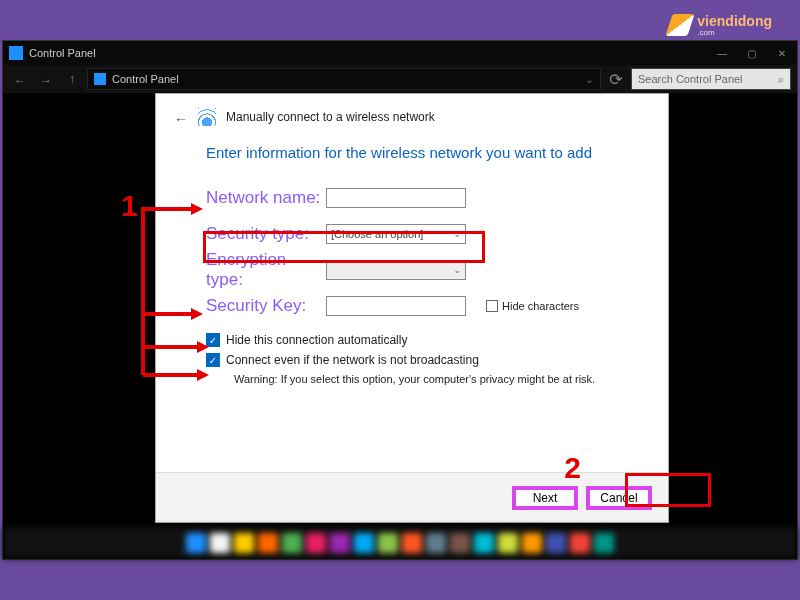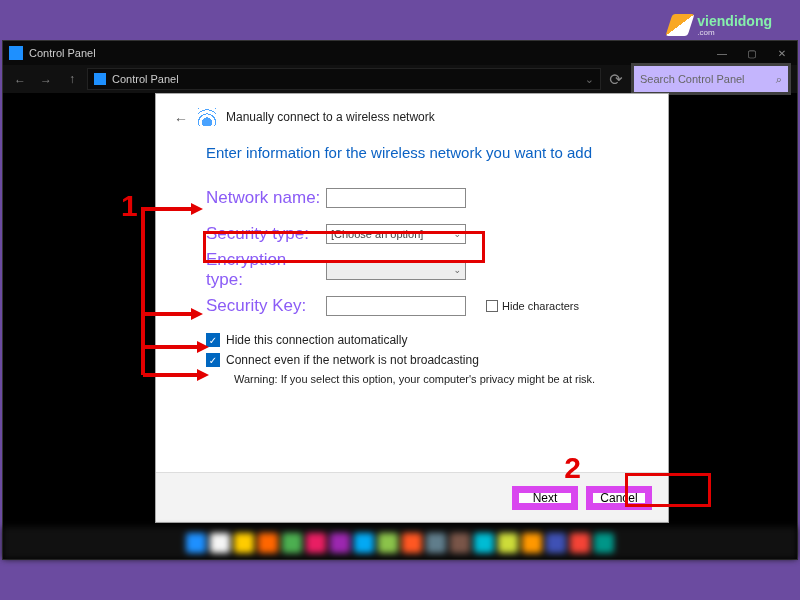--- a/index.html
+++ b/index.html
@@ -1,36 +1,36 @@
 <!DOCTYPE html>
 <html><head>
 <meta charset="utf-8">
 <style>
 * { box-sizing: border-box; margin: 0; padding: 0; font-family: "Segoe UI", Tahoma, sans-serif; }
 body { width: 800px; height: 600px; background: #6b4ba0; overflow: hidden; position: relative; }
 
 .watermark { position: absolute; top: 12px; right: 28px; display: flex; align-items: center; gap: 6px; z-index: 100; }
 .watermark-icon { width: 22px; height: 22px; background: linear-gradient(135deg, #f9a825 50%, #fff 50%); transform: skewX(-18deg); border-radius: 3px; }
-.watermark-text { color: #86efac; font-size: 14px; font-weight: 600; }
+.watermark-text { color: #fdba74; font-size: 14px; font-weight: 600; }
 .watermark-sub { color: #fff; font-size: 8px; opacity: .8; display:block; margin-top:-2px; }
 
 .outer { position: absolute; top: 40px; left: 2px; right: 2px; bottom: 40px; background: #000; border: 1px solid #333; }
 
 .titlebar { height: 24px; background: #0a0a0a; display: flex; align-items: center; color: #ccc; font-size: 11px; }
 .titlebar .app-icon { width: 14px; height: 14px; background: #1e90ff; margin: 0 6px; }
 .titlebar .title { flex: 1; }
 .titlebar .ctrl { width: 30px; text-align: center; color: #888; font-size: 10px; }
 
 .navbar { height: 28px; background: #111; display: flex; align-items: center; gap: 4px; padding: 0 6px; }
 .nav-btn { width: 22px; height: 22px; display:flex; align-items:center; justify-content:center; color: #888; font-size: 12px; }
 .addr { flex: 1; display:flex; align-items:center; background:#0a0a0a; border:1px solid #222; height:22px; padding:0 6px; color:#ccc; font-size:11px; gap:6px; }
 .addr-icon { width:12px; height:12px; background:#1e90ff; }
 .addr-chev { color:#666; }
 .refresh { width:22px; text-align:center; color:#888; }
-.search { width: 160px; height:32px; background:#c4b5fd; border:3px solid #404040; color:#666; font-size:11px; display:flex; align-items:center; padding:0 6px; justify-content:space-between; }
+.search { width: 160px; height:22px; background:#e5e5e5; border:1px solid #404040; color:#666; font-size:11px; display:flex; align-items:center; padding:0 6px; justify-content:space-between; }
 .search-icon { color:#666; font-size:11px; }
 
 .wizard { position:absolute; top:52px; left:152px; width:514px; height:430px; background:#fff; border:1px solid #aaa; display:flex; flex-direction:column; }
 .wiz-header { display:flex; align-items:center; gap:10px; padding:14px 18px 8px 18px; }
 .back-arrow { color:#555; font-size:14px; }
 .net-icon { width:18px; height:18px; display:inline-block; position:relative; }
 .net-icon::before { content:""; position:absolute; inset:0; background: radial-gradient(circle at 50% 80%, #4aa3ff 25%, transparent 26%), repeating-radial-gradient(circle at 50% 80%, #4aa3ff 0 1px, transparent 1px 4px); }
 .wiz-title { font-size:12px; color:#222; }
 
 .wiz-body { flex:1; padding: 6px 28px 10px 50px; position:relative; }
@@ -43,21 +43,21 @@
 .combo.disabled { background:#eee; color:#999; }
 .chev { font-size:9px; color:#666; }
 .hide-row { margin-left:20px; display:flex; align-items:center; gap:4px; font-size:11px; color:#222; }
 .cb-empty { width:12px; height:12px; border:1px solid #666; background:#fff; }
 
 .check-row { display:flex; align-items:flex-start; gap:6px; font-size:12px; color:#222; margin: 6px 0 6px 0; }
 .cb-checked { width:14px; height:14px; background:#0067c0; display:flex; align-items:center; justify-content:center; color:#fff; font-size:10px; flex-shrink:0; }
 .warning { font-size:11px; color:#222; margin-left:28px; margin-top:2px; }
 
 .wiz-footer { height:50px; border-top:1px solid #ddd; background:#f3f3f3; display:flex; align-items:center; justify-content:flex-end; gap:8px; padding:0 16px; }
-.btn { min-width:66px; height:24px; border:7px solid #d946ef; background:#fdfdfd; font-size:12px; display:flex; align-items:center; justify-content:center; }
+.btn { min-width:66px; height:24px; border:4px solid #d946ef; background:#fdfdfd; font-size:12px; display:flex; align-items:center; justify-content:center; }
 
 .hl-red { position:absolute; border:3px solid #e30000; pointer-events:none; }
 .hl1 { top:190px; left:200px; width:282px; height:32px; }
 .hl2 { bottom:52px; right:86px; width:86px; height:34px; }
 
 .ann-num { position:absolute; color:#e30000; font-size:30px; font-weight:800; font-family: Arial, sans-serif; }
 .n1 { top:148px; left:118px; }
 .n2 { bottom:74px; right:216px; }
 
 .arrow { position:absolute; pointer-events:none; }

